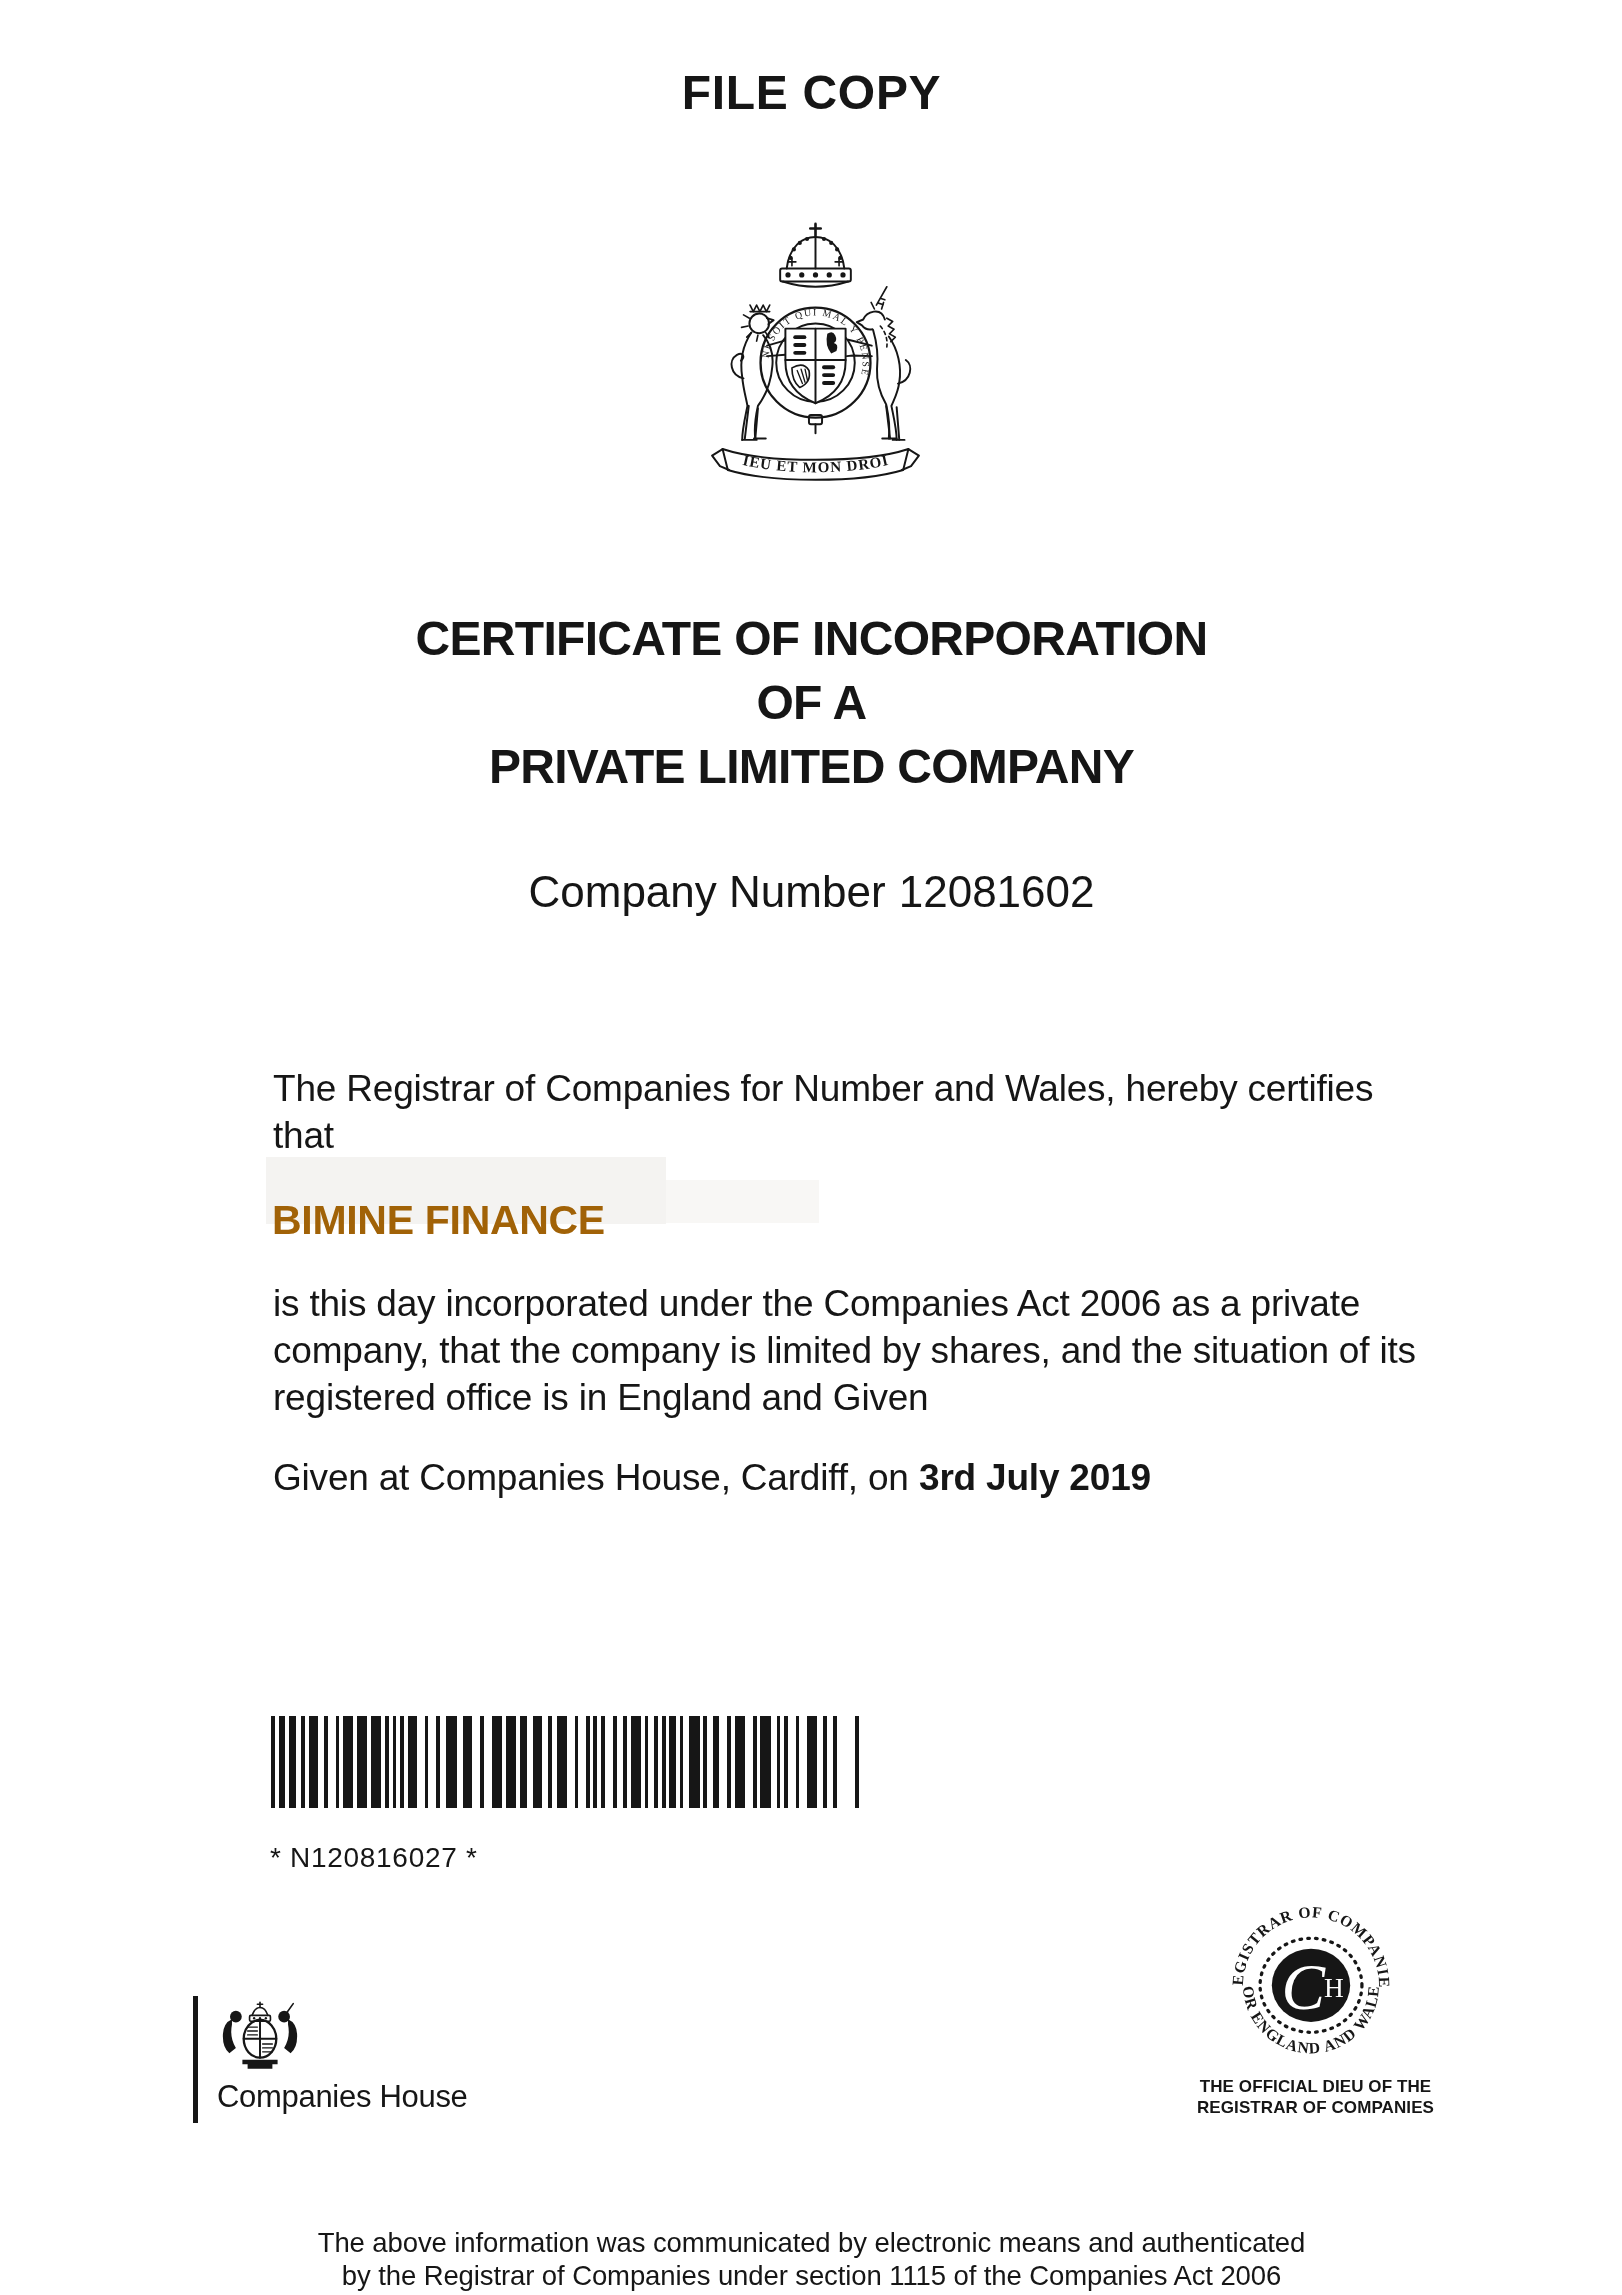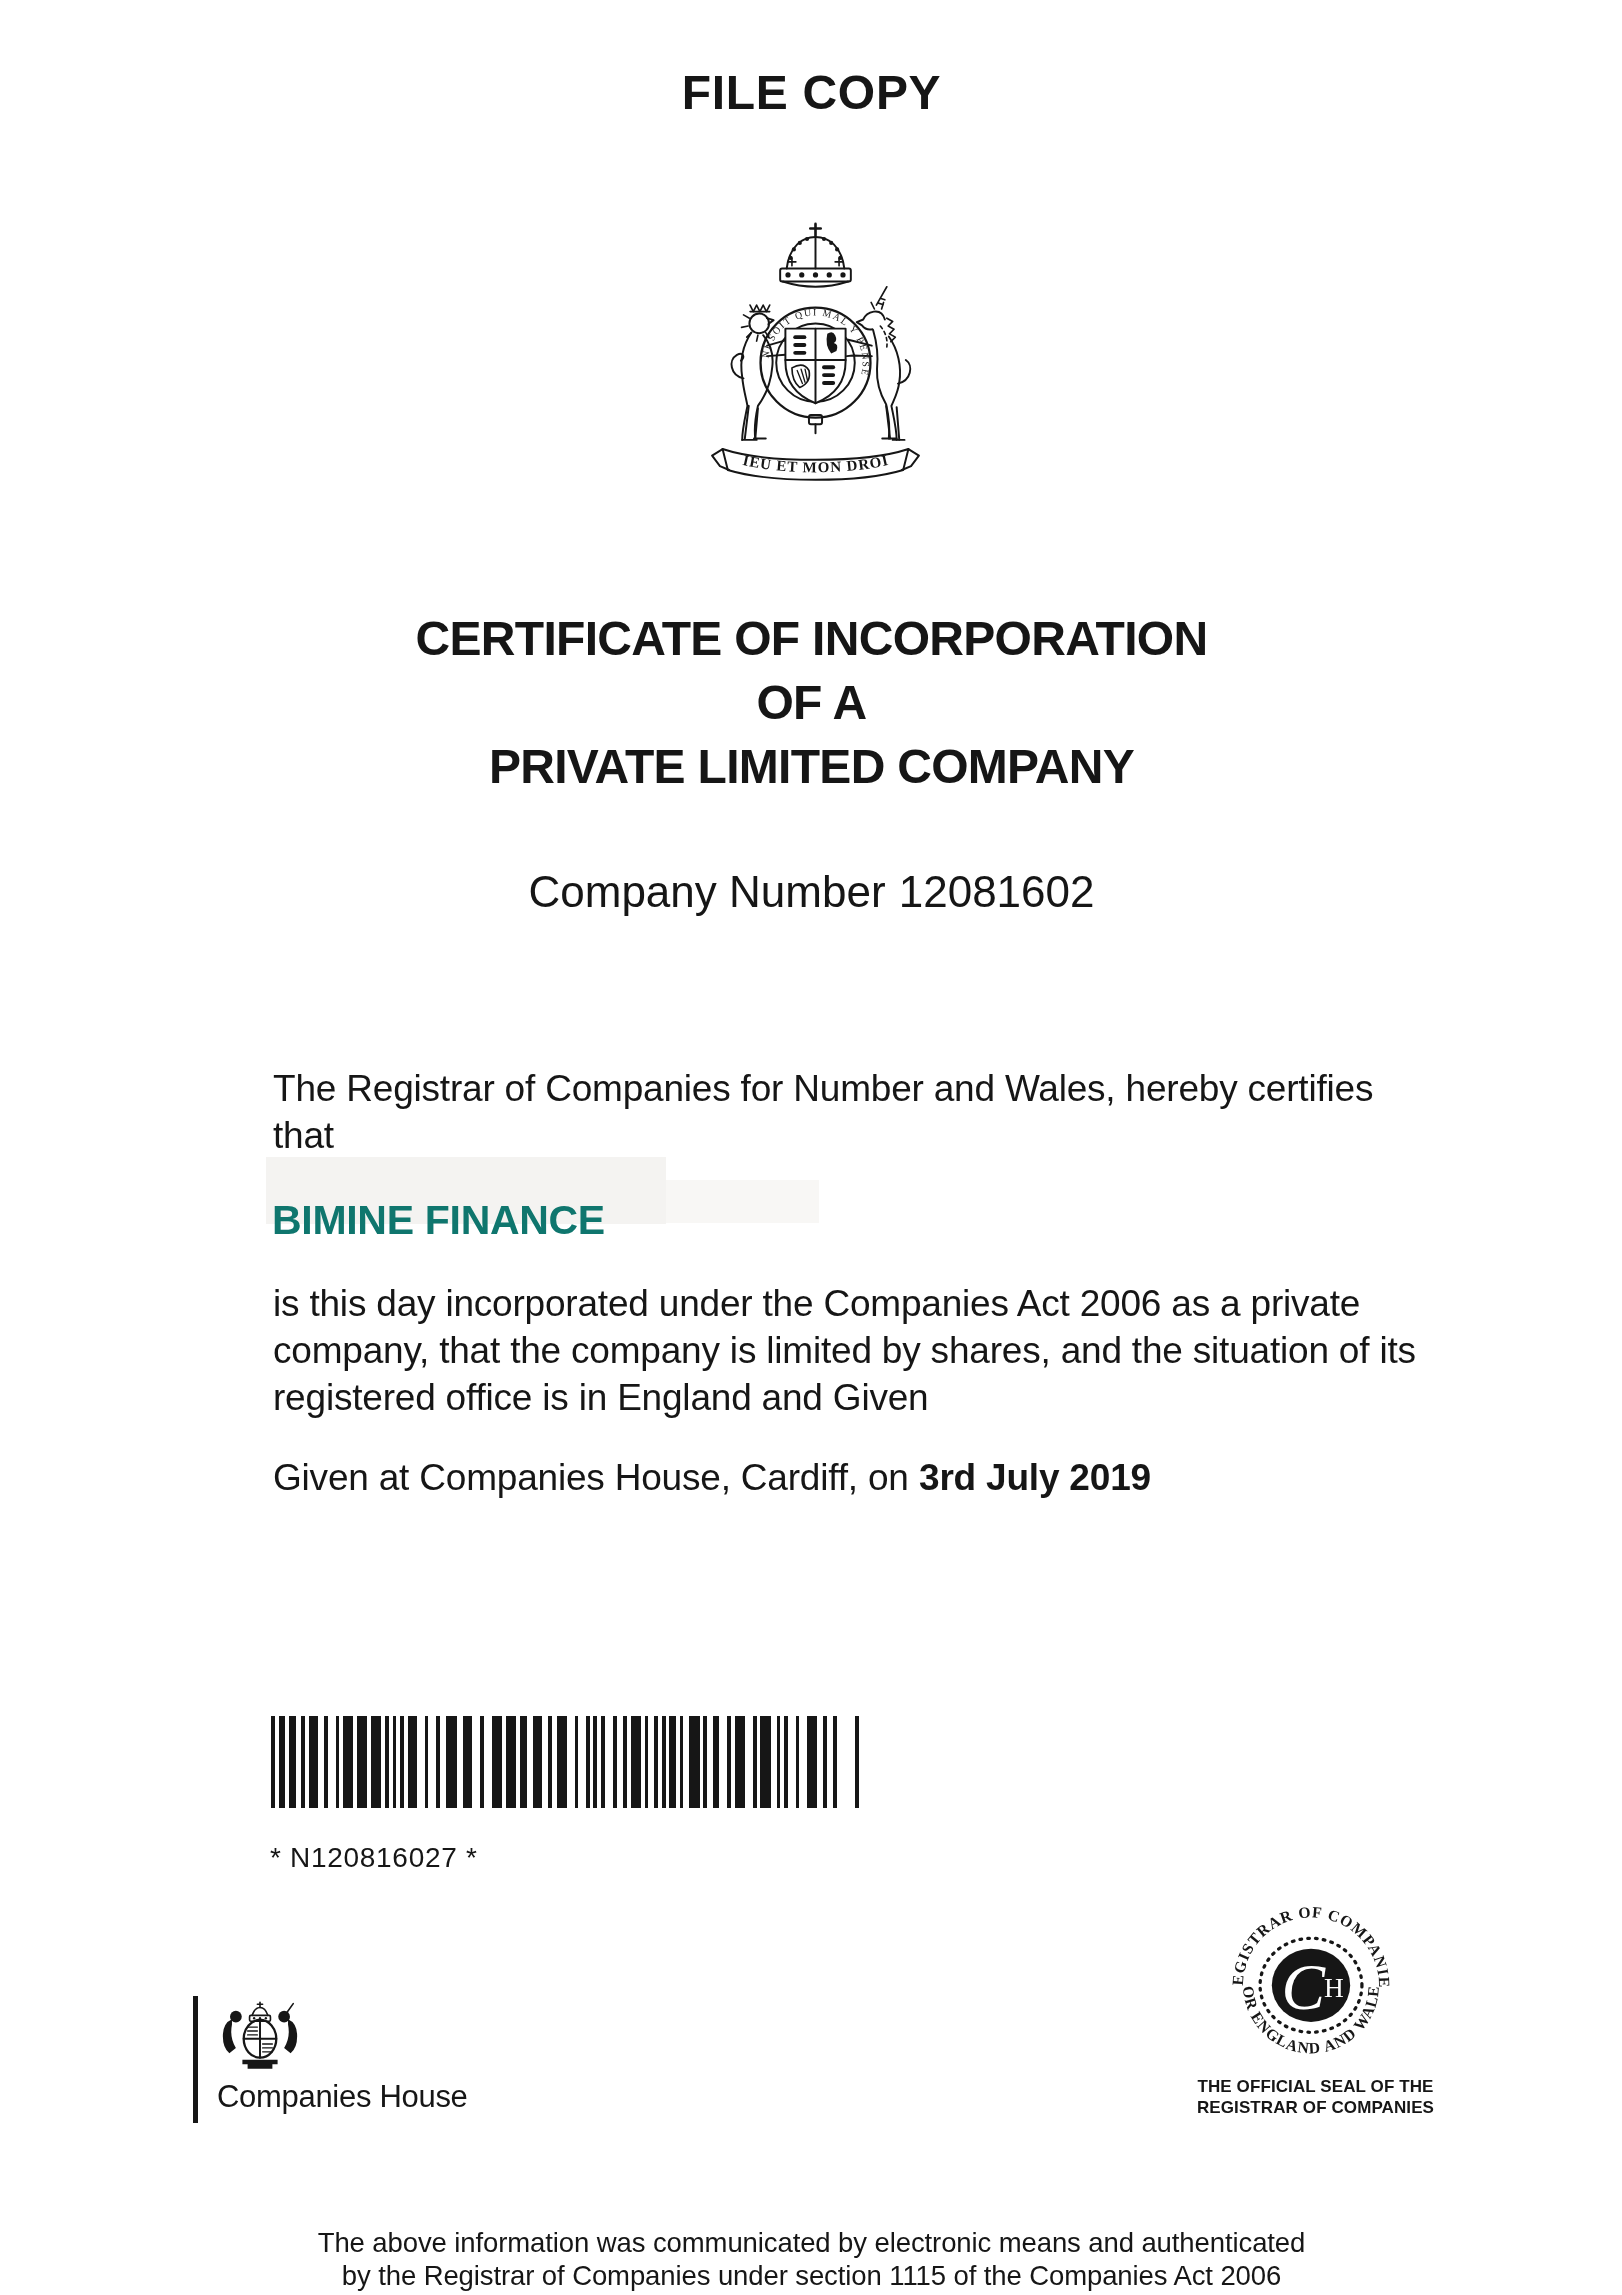--- a/index.html
+++ b/index.html
@@ -26,21 +26,21 @@
   .bodytext { left:273px; font-size:37px; line-height:47px; letter-spacing:-0.2px; }
   .intro { top:1065px; }
   .statement { top:1280px; }
   .given { top:1459px; line-height:1; }
   .given .date { font-weight:700; margin-left:0.28em; }
 
   .redact-a { left:266px; top:1157px; width:400px; height:67px; background:#f4f3f1; }
   .redact-b { left:666px; top:1180px; width:153px; height:43px; background:#f8f7f5; }
 
   .company-name { left:272px; top:1200px; font-size:41px; font-weight:700;
-                  line-height:1; color:#0f766e; letter-spacing:-0.3px; }
+                  line-height:1; color:#a16207; letter-spacing:-0.3px; }
 
   .barcode { left:270px; top:1716px; }
   .barcode-label { left:270px; top:1844px; font-size:28px; line-height:1; letter-spacing:0.7px; }
 
   .ch-logo { left:193px; top:1996px; width:458px; height:137px; }
   .ch-bar { position:absolute; left:0; top:0; width:5.2px; height:127px; background:#161616; }
   .ch-crest { position:absolute; left:23px; top:5.2px; }
   .ch-wordmark { position:absolute; left:24px; top:2048px; font-size:31px; line-height:1;
                  letter-spacing:-0.3px; white-space:nowrap; }
   
@@ -279,21 +279,21 @@
     <text x="158" y="160" font-family="'Liberation Serif', serif" font-style="italic" font-size="100" fill="#ffffff" text-anchor="middle">C</text>
     <text x="205" y="142" font-family="'Liberation Serif', serif" font-size="42" fill="#ffffff" text-anchor="middle">H</text>
     <text font-family="'Liberation Serif', serif" font-size="24" font-weight="bold" letter-spacing="1.5" fill="#161616">
       <textPath href="#sealTop" startOffset="50%" text-anchor="middle">REGISTRAR OF COMPANIES</textPath>
     </text>
     <text font-family="'Liberation Serif', serif" font-size="24" font-weight="bold" letter-spacing="1.5" fill="#161616">
       <textPath href="#sealBottom" startOffset="50%" text-anchor="middle">FOR ENGLAND AND WALES</textPath>
     </text>
   </svg>
   <div class="abs seal-caption">
-    <div class="nowrap">THE OFFICIAL SEAL OF THE</div>
+    <div class="nowrap">THE OFFICIAL DIEU OF THE</div>
     <div class="nowrap">REGISTRAR OF COMPANIES</div>
   </div>
 
   <div class="abs centered footer">
     <div class="nowrap">The above information was communicated by electronic means and authenticated</div>
     <div class="nowrap">by the Registrar of Companies under section 1115 of the Companies Act 2006</div>
   </div>
 
 </div>
 

